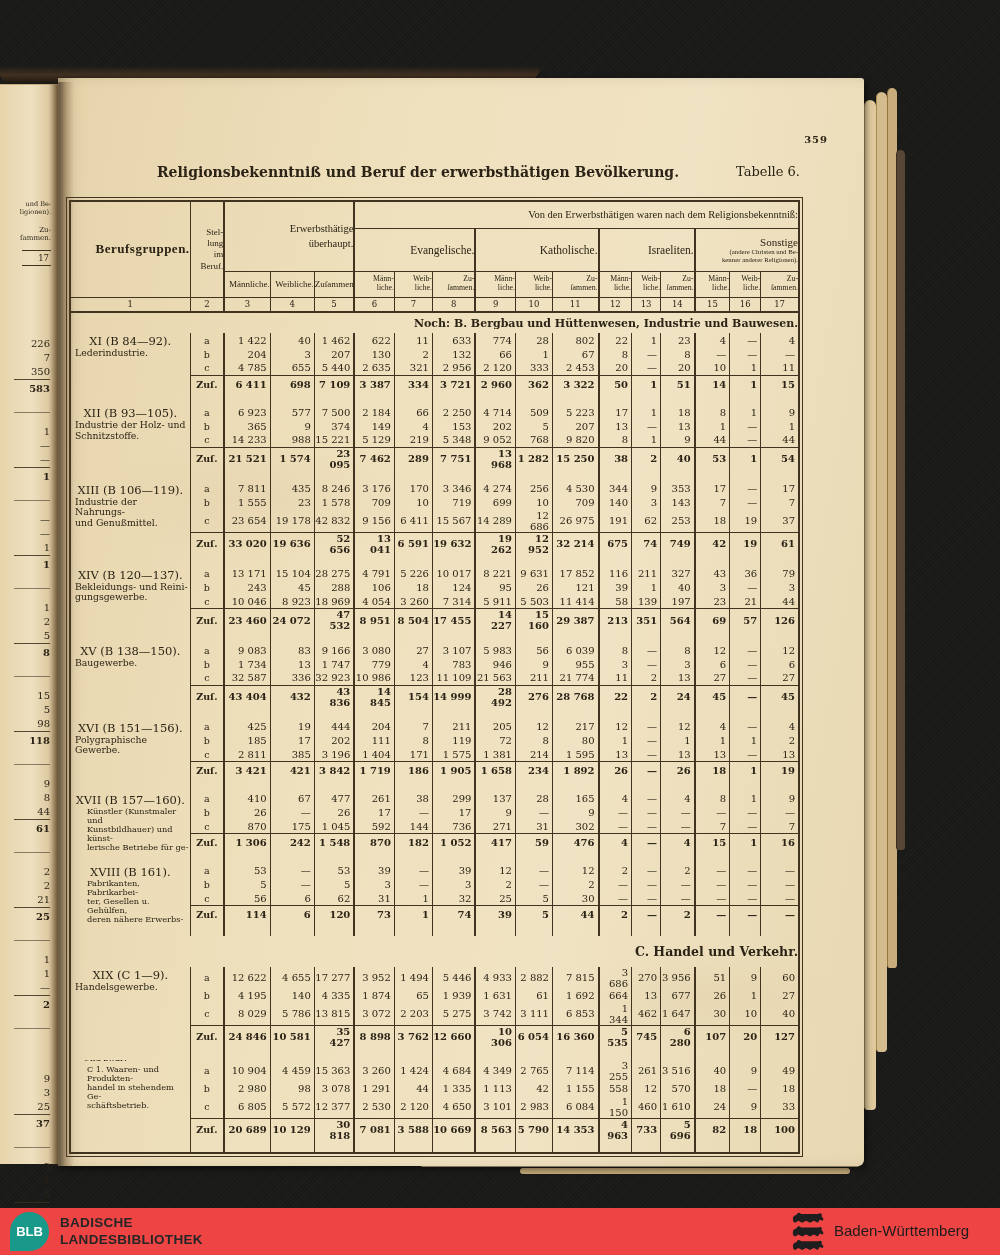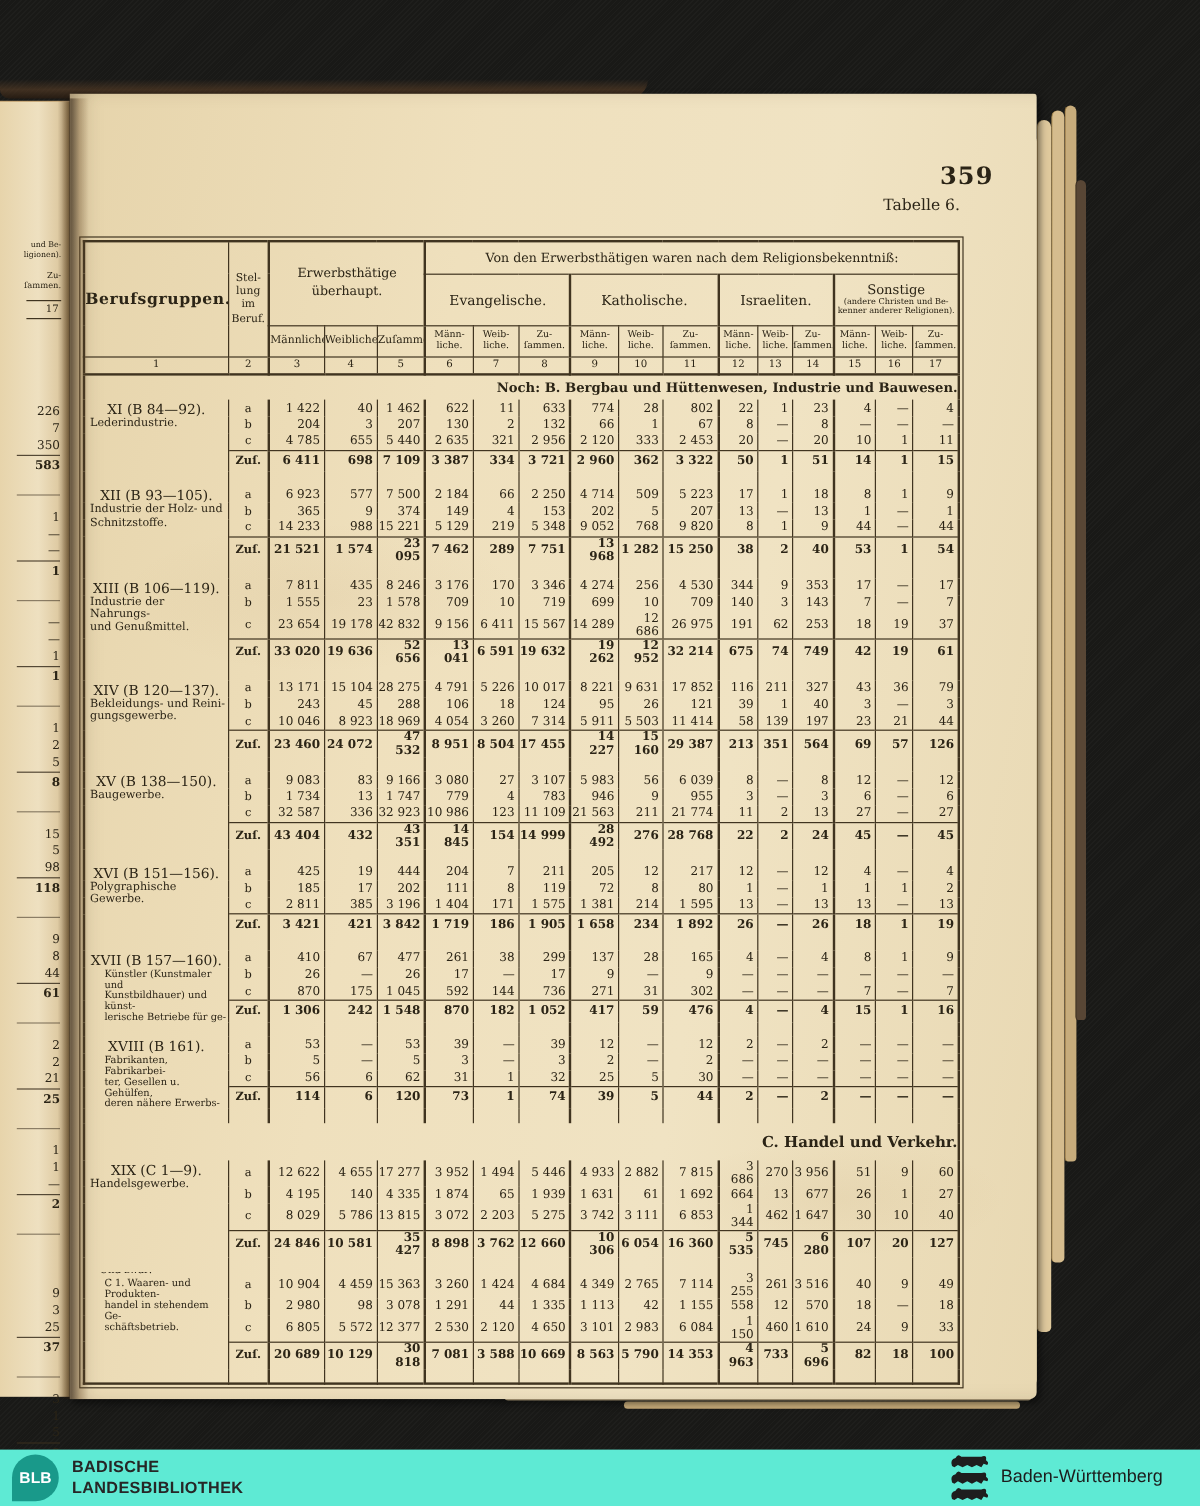--- a/index.html
+++ b/index.html
@@ -46,31 +46,31 @@
     background:linear-gradient(90deg, rgba(40,25,12,0) 0%, rgba(40,25,12,.5) 45%, rgba(110,78,40,.28) 70%, rgba(40,25,12,0) 100%);}
 
   
   .page{position:absolute;left:58px;top:78px;width:806px;height:1088px;z-index:4;
     background:
       radial-gradient(200px 70px at 640px 920px, rgba(160,120,60,.07), transparent 70%),
       radial-gradient(240px 90px at 210px 420px, rgba(150,110,60,.06), transparent 70%),
       linear-gradient(100deg,#e6d4ab,#efe0bd 35%,#f0e3c3 65%,#e8d8b2);
     border-radius:0 3px 6px 0;
     box-shadow:inset 16px 0 20px -12px rgba(60,40,20,.5), 2px 3px 6px rgba(0,0,0,.5);}
-  .pageno{position:absolute;top:56px;left:700px;width:70px;text-align:right;font-size:20px;letter-spacing:1px;font-weight:bold;}
+  .pageno{position:absolute;top:56px;left:700px;width:70px;text-align:right;font-size:10px;letter-spacing:1px;font-weight:bold;}
   .title{position:absolute;top:86px;left:90px;width:540px;text-align:center;font-size:14px;font-weight:bold;}
   .tab-label{position:absolute;top:86px;left:650px;width:120px;text-align:center;font-size:13px;}
 
   
   .twrap{position:absolute;left:8px;top:119px;width:737px;border:1px solid var(--line);padding:2px;}
   table{border-collapse:collapse;table-layout:fixed;width:731px;border:2px solid var(--line);color:var(--ink);}
   th,td{border-right:1px solid var(--line);overflow:hidden;}
   th{font-weight:normal;}
   .thick{border-right-width:2px !important;}
-  thead th{border-bottom:1px solid var(--line);text-align:center;vertical-align:middle;}
+  thead th{border-bottom:1px solid var(--line);text-align:right;vertical-align:middle;font-family:Liberation Serif, serif;}
   .h1 .von{font-size:10.5px;height:27px;}
   .bg{font-size:13px;font-weight:bold;letter-spacing:.5px;}
   .st{font-size:9px;line-height:1.25;white-space:pre-line;}
   .et{font-size:10.5px;line-height:1.5;white-space:pre-line;}
   .h2 th{height:43px;font-size:11.5px;}
   .son .son-name{font-size:11px;line-height:1.1;}
   .son .son-note{font-size:6.8px;line-height:1.15;white-space:pre-line;}
   .h3 th{height:26px;}
   .sct{font-size:9px;}
   .scr{font-size:7.8px;line-height:1.15;white-space:pre-line;}
@@ -84,21 +84,21 @@
   td.c1{vertical-align:top;border-right:1px solid var(--line);margin-left:20px;}
   .lbl{height:0;overflow:visible;padding-top:2px;}
   .lh{font-size:11.5px;text-align:center;line-height:1.15;}
   .ls{font-size:9.3px;padding-left:4px;line-height:1.12;}
   .ls.sm{font-size:8.2px;line-height:1.1;padding-left:16px;}
   .prelbl{font-size:8.4px;padding-left:12px;margin:-9px 0 2px 0;}
   td.ck{text-align:center;font-size:9.5px;vertical-align:middle;}
   td.n{text-align:right;padding-right:3px;vertical-align:middle;}
 
   
-  .footer{position:absolute;left:0;right:0;bottom:0;height:47px;background:#5eead4;z-index:10;
+  .footer{position:absolute;left:0;right:0;bottom:0;height:47px;background:#ef4444;z-index:10;
     font-family:"Liberation Sans", sans-serif;}
   .blb-logo{position:absolute;left:10px;top:4px;width:39px;height:39px;background:#19998a;
     border-radius:50% 50% 50% 0;color:#fff;font-weight:bold;font-size:13px;text-align:center;line-height:39px;}
   .lib-name{position:absolute;left:60px;top:7px;font-size:13.5px;font-weight:bold;line-height:1.25;
     letter-spacing:.3px;color:#262626;white-space:pre-line;}
   .arms{position:absolute;left:790px;top:3px;width:36px;height:41px;}
   .state{position:absolute;left:834px;top:14px;font-size:15px;color:#1c1c1c;}
 </style>
 </head>
 <body>
@@ -173,20 +173,21 @@
       <div class="m-r">5</div>
       <div class="m-z">9</div>
       <div class="m-g"></div>
     </div>
 </div>
 
 <div class="gutter"></div>
 
 <div class="page">
   <div class="pageno">359</div>
+  <div class="title">Religionsbekenntniß und Beruf der erwerbsthätigen Bevölkerung.</div>
   <div class="tab-label">Tabelle 6.</div>
 
   <div class="twrap">
     <table>
       <colgroup>
         <col style="width:120px">
           <col style="width:34px">
         <col style="width:46px">
           <col style="width:44px">
           <col style="width:40px">
@@ -725,21 +726,21 @@
             <td class="n">2</td>
             <td class="n thick">13</td>
             <td class="n">27</td>
             <td class="n">—</td>
             <td class="n">27</td>
           </tr>
           <tr class="zus">
             <td class="ck thick b">Zuſ.</td>
             <td class="n">43 404</td>
             <td class="n">432</td>
-            <td class="n thick">43 351</td>
+            <td class="n thick">43 836</td>
             <td class="n">14 845</td>
             <td class="n">154</td>
             <td class="n thick">14 999</td>
             <td class="n">28 492</td>
             <td class="n">276</td>
             <td class="n thick">28 768</td>
             <td class="n">22</td>
             <td class="n">2</td>
             <td class="n thick">24</td>
             <td class="n">45</td>

